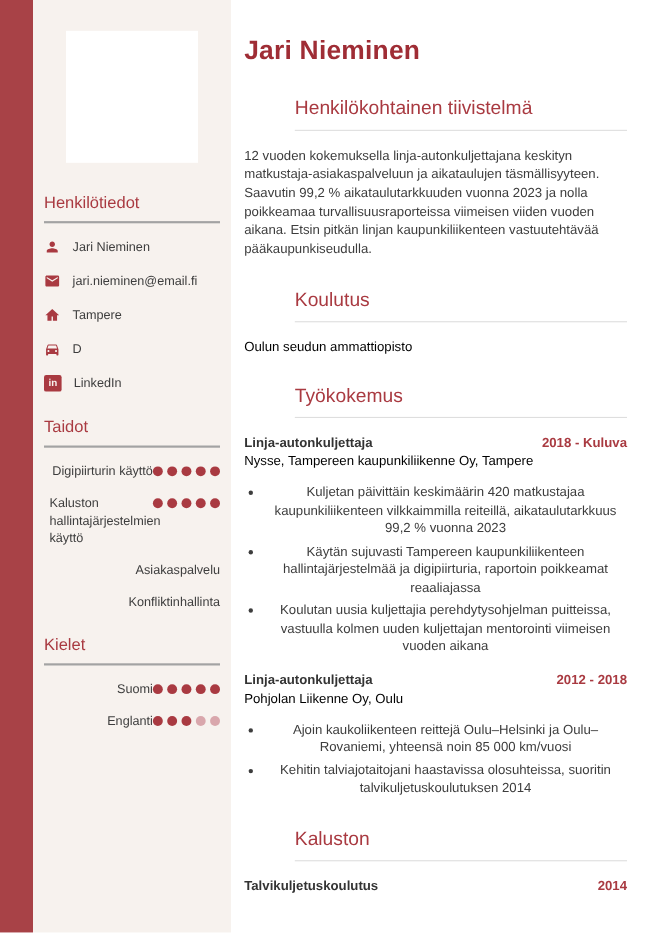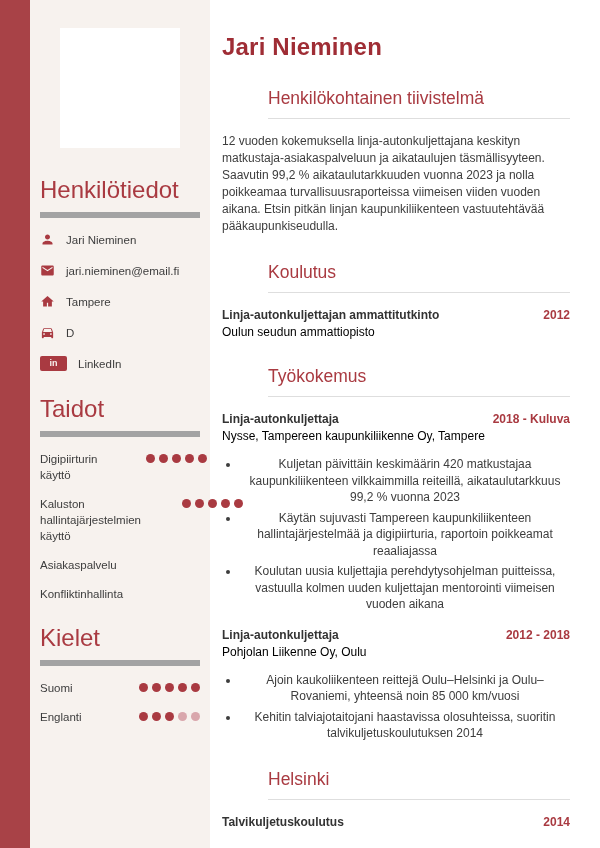--- a/index.html
+++ b/index.html
@@ -19,36 +19,35 @@
   .sidebar {
     width: 180px; flex: 0 0 180px;
     background: #f7f2ee;
     padding: 28px 10px 20px 10px;
   }
   .photo {
     width: 120px; height: 120px;
     background: #ffffff; margin: 0 auto 28px auto;
   }
   .side-h {
-    font-size: 24px; font-weight: 400; color: #a93a41;
+    font-size: 15px; font-weight: 400; color: #a93a41;
     padding-bottom: 8px; margin-bottom: 14px;
-    border-bottom: 6px solid #a3a3a3;
+    border-bottom: 2px solid #a3a3a3;
   }
   .contact { list-style: none; margin-bottom: 24px; }
   .c-row { display: flex; align-items: center; gap: 11px; margin-bottom: 16px; }
   .c-row:last-child { margin-bottom: 0; }
   .ic { width: 15px; height: 15px; flex: 0 0 15px; display: inline-flex; }
   .ic svg { width: 15px; height: 15px; fill: #a93a41; }
   .c-text { font-size: 11.5px; color: #3d3d3d; }
 
   .skill-list { margin-bottom: 22px; }
   .skill {
-    display: flex; justify-content: space-between; align-items: flex-start;
+    display: flex; justify-content: flex-end; align-items: flex-start;
     margin-bottom: 13px;
-    gap: 48px;
   }
   .s-label { font-size: 11.5px; line-height: 16px; color: #3d3d3d; max-width: 94px; }
   .dots { display: inline-flex; gap: 4px; padding-top: 3px; }
   .dot { width: 9px; height: 9px; border-radius: 50%; background: #d9a7ac; }
   .dot.filled { background: #a93a41; }
 
   
   .main { flex: 1; padding: 22px 30px 30px 12px; }
   .name {
     font-size: 24px; font-weight: 700; color: #9f2d35;
@@ -63,21 +62,21 @@
   .summary { font-size: 12px; line-height: 17px; margin-top: 14px; color: #3d3d3d; }
 
   .entry { margin-top: 15px; }
   .entry-head { display: flex; justify-content: space-between; align-items: baseline; }
   .entry-title { font-size: 12px; font-weight: 700; color: #333333; }
   .entry-dates { font-size: 12px; font-weight: 700; color: #a93a41; white-space: nowrap; }
   .entry-sub { font-size: 12px; color: #000000; margin-top: 3px; }
   .bullets { margin: 13px 0 4px 0; padding-left: 18px; text-align: center; }
   .bullets li { font-size: 12px; line-height: 16.5px; margin-bottom: 4px; color: #3d3d3d; }
 
-  .linkedin-badge { width: 27px; height: 15px; background: #a93a41; border-radius: 2px;
+  .linkedin-badge { width: 16px; height: 15px; background: #a93a41; border-radius: 2px;
     display: inline-flex; align-items: center; justify-content: center; }
   .linkedin-badge span { color: #f7f2ee; font-size: 9px; font-weight: 700; line-height: 1; }
 </style>
 </head>
 <body>
 
 <div class="page">
   <div class="strip"></div>
 
   <aside class="sidebar">
@@ -186,24 +185,20 @@
     <h1 class="name">Jari Nieminen</h1>
 
     <section>
       <h2 class="m-h">Henkilökohtainen tiivistelmä</h2>
       <p class="summary">12 vuoden kokemuksella linja-autonkuljettajana keskityn matkustaja-asiakaspalveluun ja aikataulujen täsmällisyyteen. Saavutin 99,2 % aikataulutarkkuuden vuonna 2023 ja nolla poikkeamaa turvallisuusraporteissa viimeisen viiden vuoden aikana. Etsin pitkän linjan kaupunkiliikenteen vastuutehtävää pääkaupunkiseudulla.</p>
     </section>
 
     <section>
       <h2 class="m-h">Koulutus</h2>
       <div class="entry">
-        <div class="entry-head">
-          <span class="entry-title">Linja-autonkuljettajan ammattitutkinto</span>
-          <span class="entry-dates">2012</span>
-        </div>
         <div class="entry-sub">Oulun seudun ammattiopisto</div>
       </div>
     </section>
 
     <section>
       <h2 class="m-h">Työkokemus</h2>
 
       <div class="entry">
         <div class="entry-head">
           <span class="entry-title">Linja-autonkuljettaja</span>
@@ -224,21 +219,21 @@
         </div>
         <div class="entry-sub">Pohjolan Liikenne Oy, Oulu</div>
         <ul class="bullets">
           <li>Ajoin kaukoliikenteen reittejä Oulu–Helsinki ja Oulu–Rovaniemi, yhteensä noin 85 000 km/vuosi</li>
           <li>Kehitin talviajotaitojani haastavissa olosuhteissa, suoritin talvikuljetuskoulutuksen 2014</li>
         </ul>
       </div>
     </section>
 
     <section>
-      <h2 class="m-h">Helsinki</h2>
+      <h2 class="m-h">Kaluston</h2>
       <div class="entry">
         <div class="entry-head">
           <span class="entry-title">Talvikuljetuskoulutus</span>
           <span class="entry-dates">2014</span>
         </div>
       </div>
     </section>
   </main>
 </div>
 

